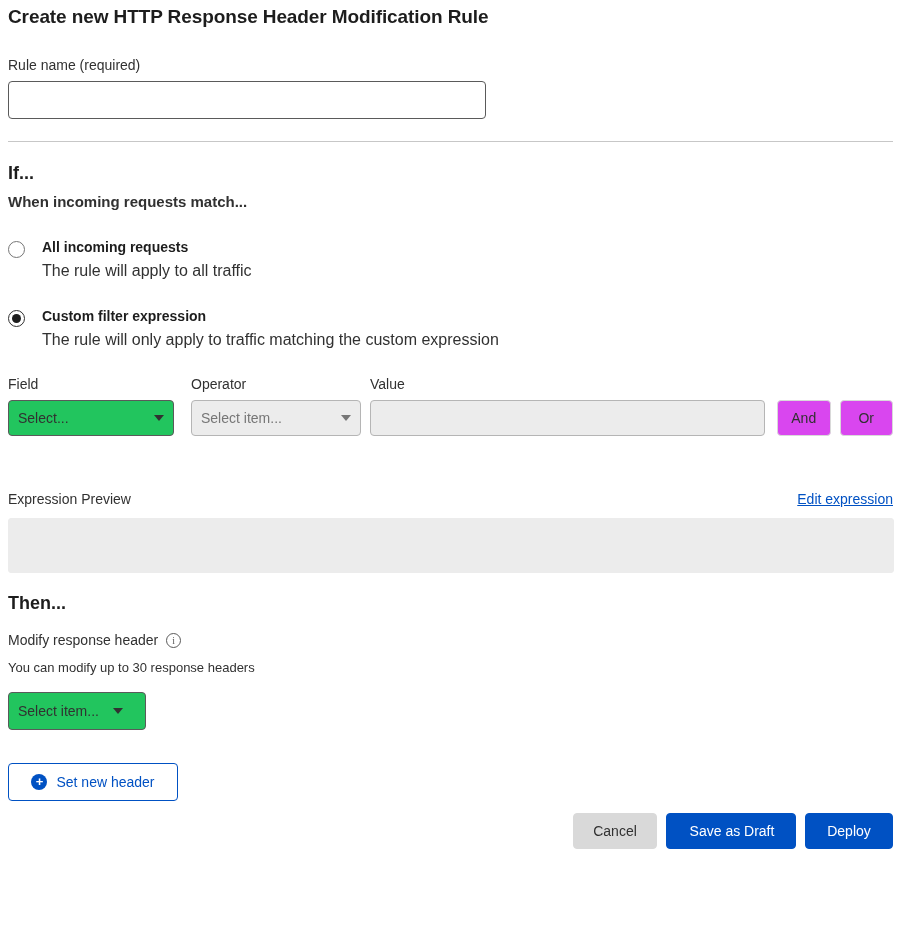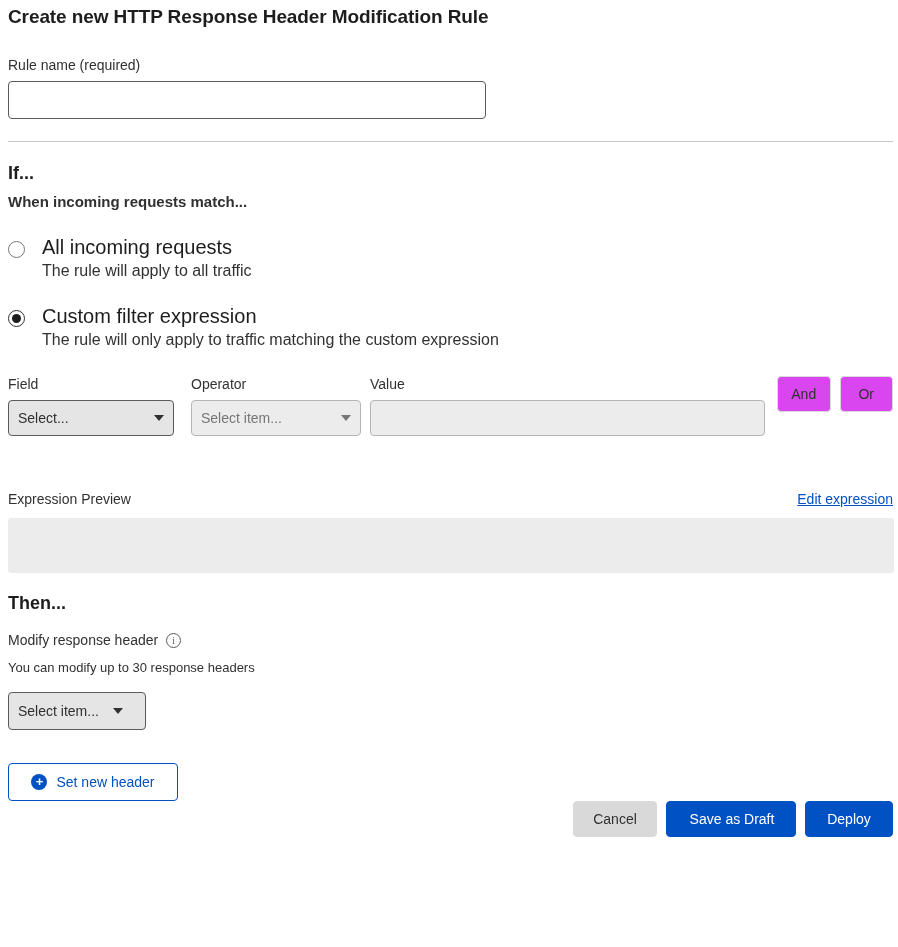--- a/index.html
+++ b/index.html
@@ -96,48 +96,48 @@
     position: absolute;
     width: 9px;
     height: 9px;
     border-radius: 50%;
     background: #1d1d1d;
     left: 3px;
     top: 3px;
   }
   .radio-texts { display: flex; flex-direction: column; }
   .radio-title {
-    font-size: 20px;
-    font-weight: normal;
+    font-size: 14px;
+    font-weight: bold;
     color: #1d1d1d;
     line-height: 17px;
   }
   .radio-desc {
     font-size: 16px;
     color: #313131;
     margin-top: 6px;
     line-height: 17px;
   }
   .filter-row {
     display: flex;
-    align-items: flex-start;
+    align-items: flex-end;
     margin-top: 28px;
     gap: 0;
   }
   .filter-col { display: flex; flex-direction: column; }
   .col-label {
     font-size: 14px;
     color: #313131;
     margin-bottom: 8px;
   }
   .select-box {
     height: 36px;
     border: 1px solid #5a5a5a;
     border-radius: 4px;
-    background: #e5e5e5;
+    background: #22c55e;
     display: flex;
     align-items: center;
     padding: 0 9px;
     font-size: 14px;
     color: #313131;
     position: relative;
     cursor: pointer;
   }
   .select-box.disabled {
     background: #ececec;
@@ -260,21 +260,21 @@
     color: #fff;
     font-size: 13px;
     line-height: 15px;
     text-align: center;
     font-weight: bold;
     display: inline-block;
   }
   .footer {
     position: absolute;
     right: 5px;
-    bottom: 12px;
+    bottom: 0;
     display: flex;
     gap: 9px;
   }
   .btn {
     height: 36px;
     border-radius: 4px;
     font-size: 14px;
     font-family: "Liberation Sans", sans-serif;
     border: 1px solid transparent;
     cursor: pointer;

